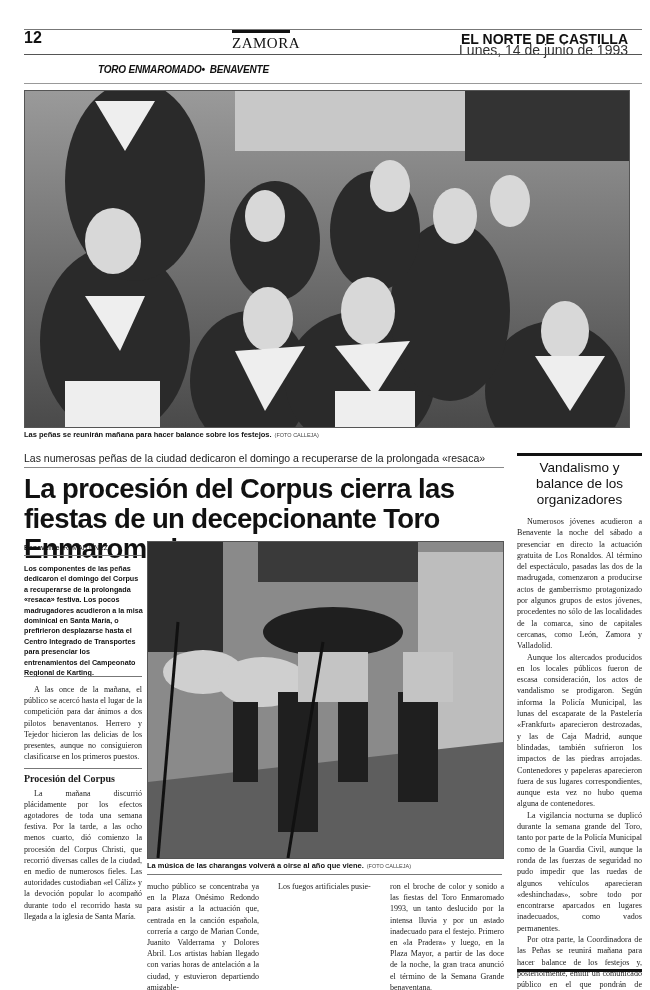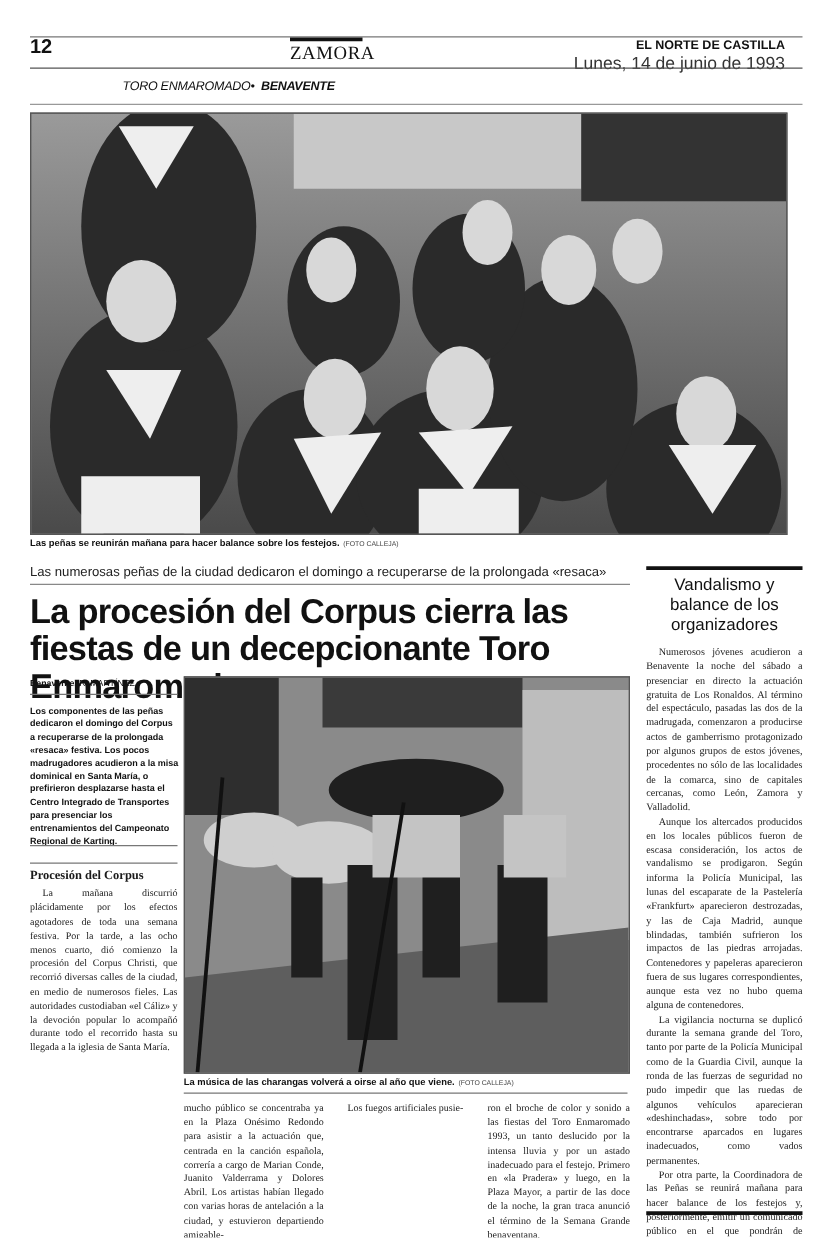--- a/index.html
+++ b/index.html
@@ -3,23 +3,23 @@
 <meta charset="utf-8">
 <style>
   html,body{margin:0;padding:0;background:#fff;}
   body{width:650px;height:990px;position:relative;overflow:hidden;color:#111;font-family:"Liberation Serif",serif;}
   .abs{position:absolute;}
   
   .rule{position:absolute;background:#777;height:1px;}
   .pagenum{left:24px;top:26px;font-family:"Liberation Sans",sans-serif;font-weight:bold;font-size:16px;line-height:24px;}
   .section-bar{left:232px;top:30px;width:58px;height:3px;background:#111;}
   .section{left:232px;top:34px;width:130px;font-family:"Liberation Serif",serif;font-size:15px;letter-spacing:0.5px;line-height:18px;}
-  .paper-name{right:22px;top:31px;font-family:"Liberation Sans",sans-serif;font-weight:bold;font-size:10px;text-align:center;}
+  .paper-name{right:22px;top:31px;font-family:"Liberation Sans",sans-serif;font-weight:bold;font-size:14px;text-align:center;}
   .paper-date{right:22px;top:42px;font-family:"Liberation Sans",sans-serif;font-size:14px;color:#333;text-align:right;}
-  .kicker{left:98px;top:64px;font-family:"Liberation Sans",sans-serif;font-style:italic;font-weight:normal;font-size:10px;letter-spacing:-0.2px;}
+  .kicker{left:98px;top:64px;font-family:"Liberation Sans",sans-serif;font-style:italic;font-weight:bold;font-size:10px;letter-spacing:-0.2px;}
   .kicker b{margin-left:5px;}
   
   .photo{position:absolute;border:1px solid #555;overflow:hidden;}
   .photo svg{display:block;width:100%;height:100%;}
   .caption{position:absolute;font-family:"Liberation Sans",sans-serif;font-weight:bold;font-size:7.5px;line-height:10px;}
   .caption .credit{font-weight:normal;font-size:5.5px;color:#444;margin-left:3px;}
   .antetitle{left:24px;top:452px;width:480px;font-family:"Liberation Sans",sans-serif;font-size:10.5px;color:#222;line-height:13px;}
   .headline{left:24px;top:474px;width:486px;font-family:"Liberation Sans",sans-serif;font-size:27.5px;line-height:30px;letter-spacing:-0.6px;font-weight:bold;}
   .byline{left:24px;top:544px;font-family:"Liberation Sans",sans-serif;font-size:7px;}
   .byline b{font-weight:bold;}
@@ -91,20 +91,21 @@
 <div class="abs antetitle">Las numerosas peñas de la ciudad dedicaron el domingo a recuperarse de la prolongada «resaca»</div>
 <div class="rule" style="left:24px;top:467px;width:480px;background:#888;"></div>
 <h1 class="abs headline" style="margin:0;">La procesión del Corpus cierra las fiestas de un decepcionante Toro Enmaromado</h1>
 
 <div class="abs byline"><b>Benavente.</b> <span>R. MARTÍNEZ</span></div>
 <div class="rule" style="left:24px;top:555px;width:118px;"></div>
 <div class="abs lead">Los componentes de las peñas dedicaron el domingo del Corpus a recuperarse de la prolongada «resaca» festiva. Los pocos madrugadores acudieron a la misa dominical en Santa María, o prefirieron desplazarse hasta el Centro Integrado de Transportes para presenciar los entrenamientos del Campeonato Regional de Karting.</div>
 <div class="rule" style="left:24px;top:676px;width:118px;"></div>
 
 <div class="col" style="left:24px;top:684px;width:118px;">
+  <p>A las once de la mañana, el público se acercó hasta el lugar de la competición para dar ánimos a dos pilotos benaventanos. Herrero y Tejedor hicieron las delicias de los presentes, aunque no consiguieron clasificarse en los primeros puestos.</p>
   <div class="rule" style="position:relative;width:118px;margin-top:6px;"></div>
   <div class="subhead">Procesión del Corpus</div>
   <p>La mañana discurrió plácidamente por los efectos agotadores de toda una semana festiva. Por la tarde, a las ocho menos cuarto, dió comienzo la procesión del Corpus Christi, que recorrió diversas calles de la ciudad, en medio de numerosos fieles. Las autoridades custodiaban «el Cáliz» y la devoción popular lo acompañó durante todo el recorrido hasta su llegada a la iglesia de Santa María.</p>
 
 </div>
 
 <div class="photo" style="left:147px;top:541px;width:355px;height:316px;background:#777;">
   <svg viewBox="0 0 355 316" preserveAspectRatio="none">
     <rect width="355" height="316" fill="#8a8a8a"></rect>
     <rect x="0" y="0" width="75" height="110" fill="#2e2e2e"></rect>

